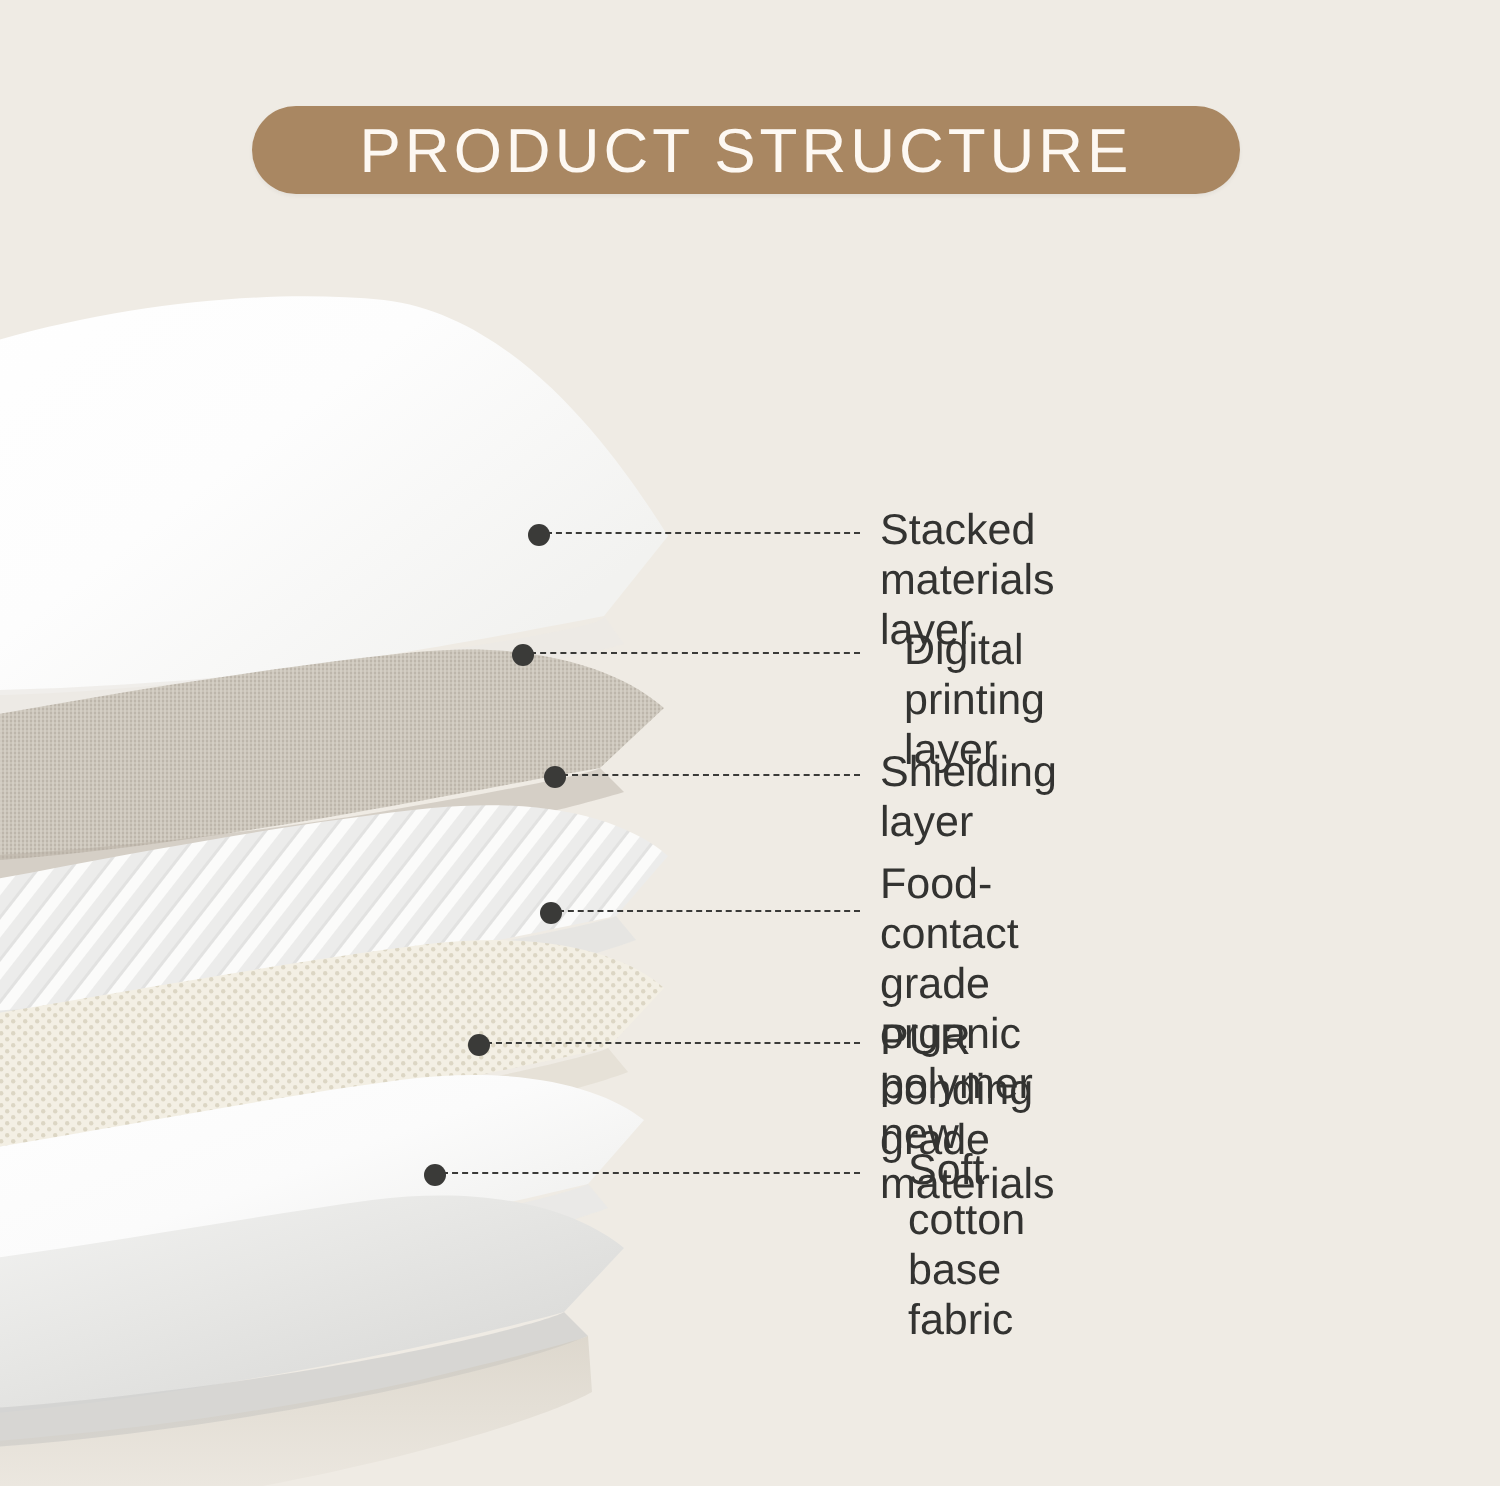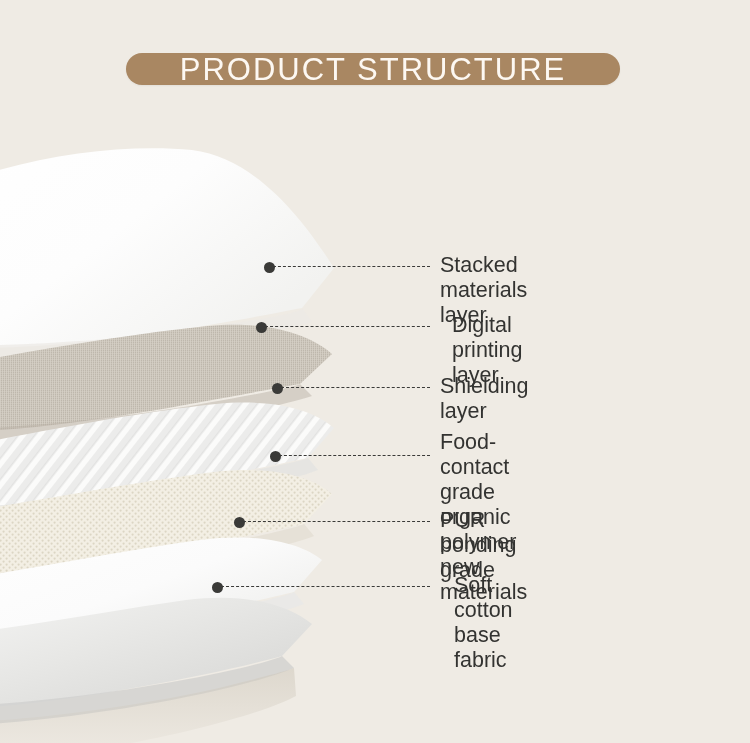--- a/index.html
+++ b/index.html
@@ -6,21 +6,21 @@
   body{
     width:750px;height:743px;
     background:#efebe4;
     font-family:"Liberation Sans","DejaVu Sans",sans-serif;
     overflow:hidden;position:relative;
   }
   #stage{position:absolute;inset:0;width:750px;height:743px;overflow:hidden;}
 
   
   #title-banner{
-    position:absolute;left:126px;top:53px;width:494px;height:32px;
+    position:absolute;left:126px;top:53px;width:494px;height:44px;
     background:#a98762;border-radius:22px;
     display:flex;align-items:center;justify-content:center;
     box-shadow:0 1px 2px rgba(0,0,0,.05);
   }
   #title-text{
     color:#fdf8f2;font-size:31px;letter-spacing:2.0px;font-weight:400;
     white-space:nowrap;line-height:1;
   }
 
   

